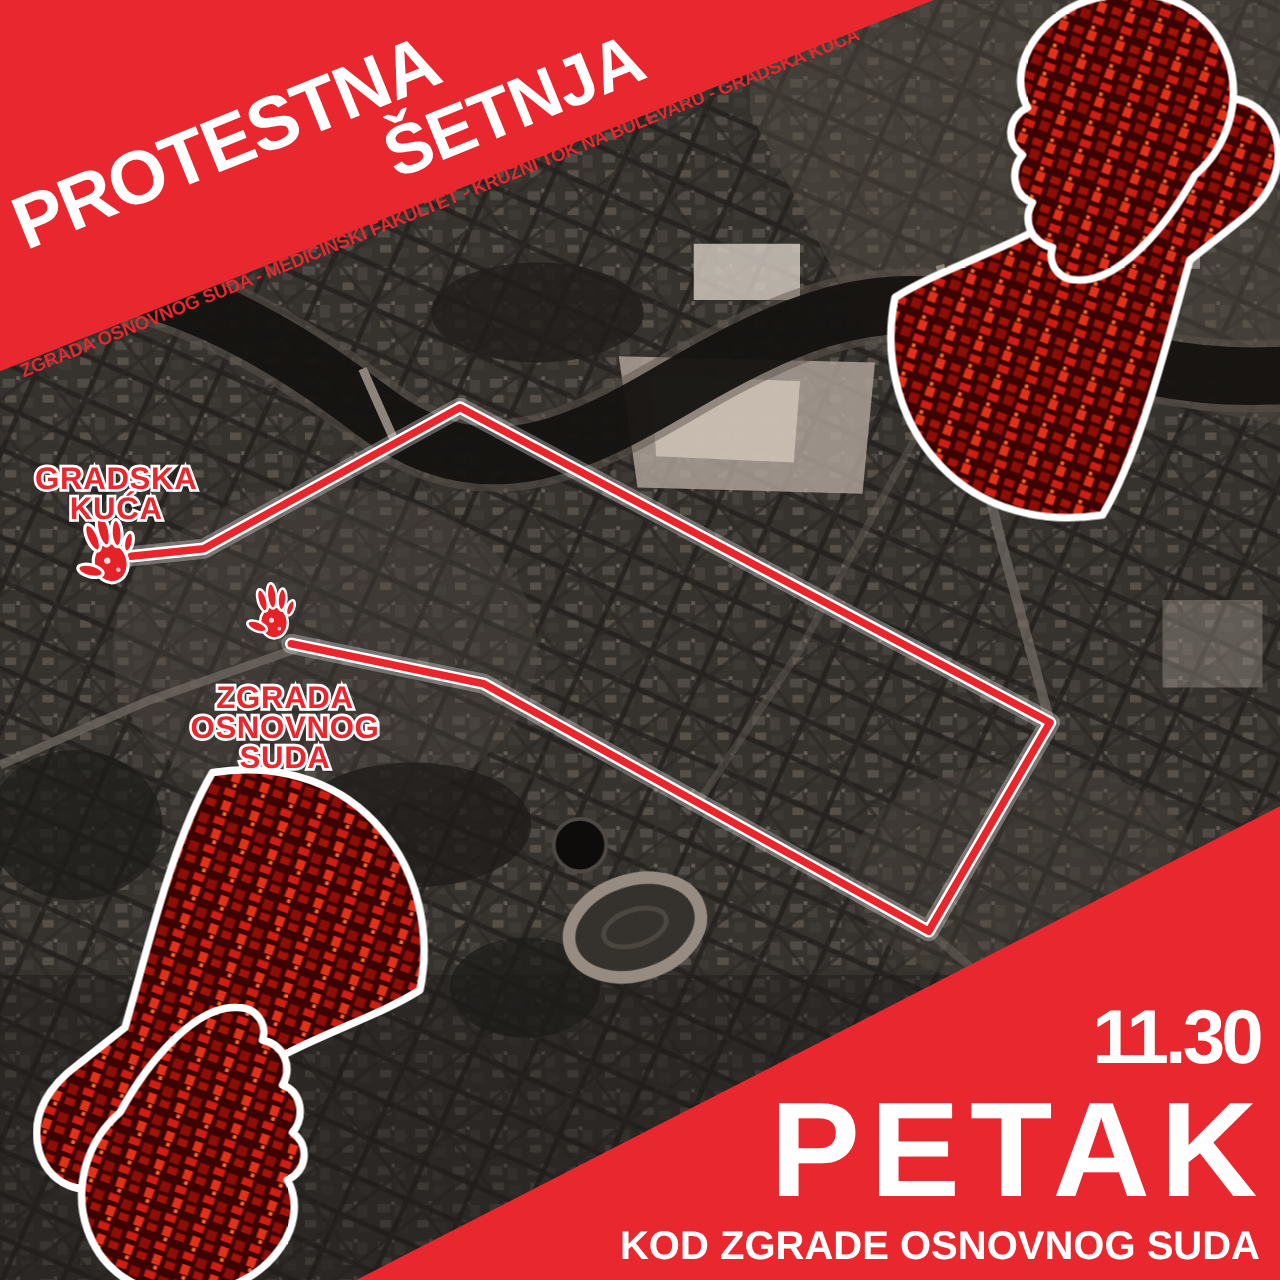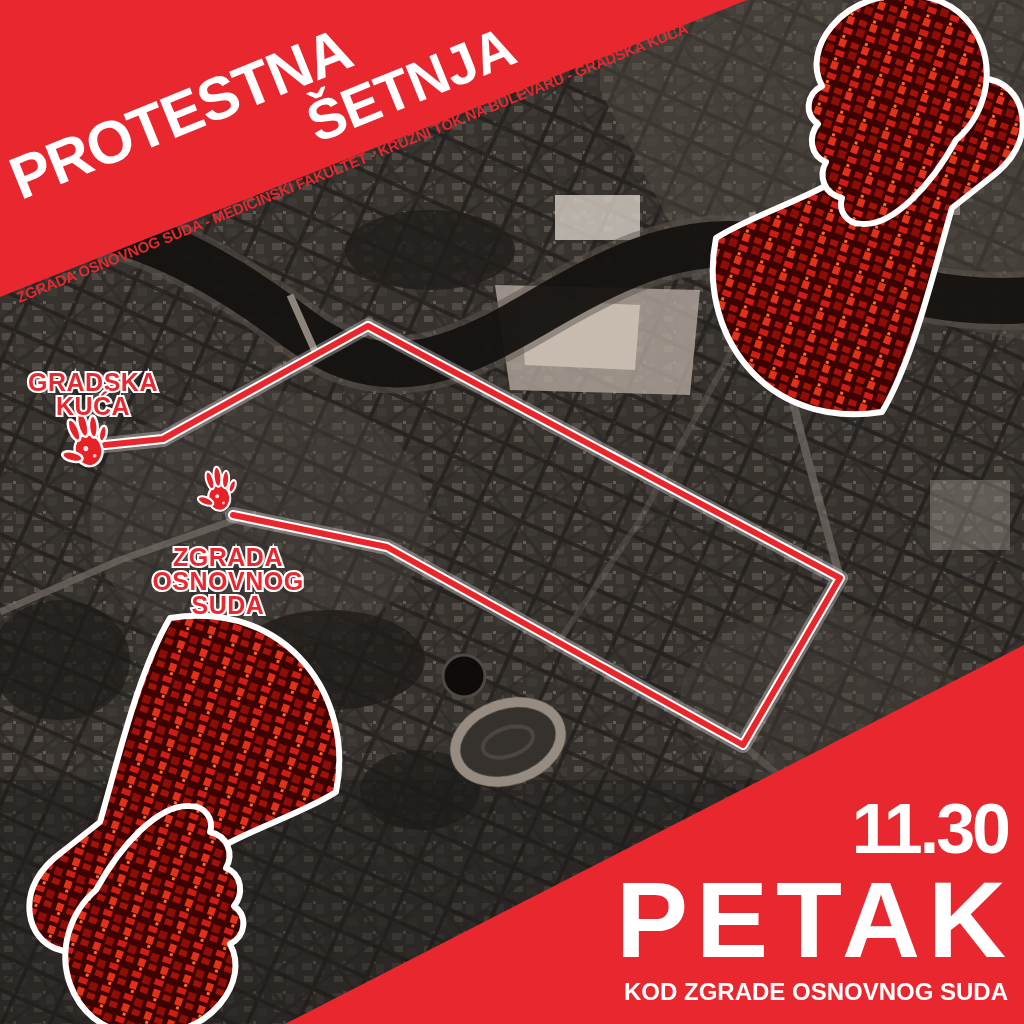--- a/index.html
+++ b/index.html
@@ -14,23 +14,23 @@
   .title-l1{font-size:60px;line-height:60px;letter-spacing:-1px;}
   .title-l2{font-size:56px;line-height:56px;letter-spacing:-0.5px;margin-left:296px;margin-top:1px;}
   .route-summary{position:absolute;left:14px;top:290px;transform:rotate(-22deg);
                  transform-origin:0 0;color:#e8282e;font-weight:bold;font-size:15px;
                  letter-spacing:-0.2px;white-space:nowrap;}
   
   .banner-br{position:absolute;left:285px;top:645px;width:739px;height:379px;
              background:#e8282e;clip-path:polygon(100% 0,100% 100%,0 100%);}
   .ev{position:absolute;right:16px;text-align:right;white-space:nowrap;}
   .ev-date{top:756px;font-size:40px;font-weight:bold;letter-spacing:2px;color:#2e4a57;}
-  .ev-time{top:782px;font-size:70px;font-weight:bold;letter-spacing:-3px;color:#fff;line-height:94px;}
+  .ev-time{top:782px;font-size:61px;font-weight:bold;letter-spacing:-3px;color:#fff;line-height:94px;}
   .ev-day{top:868px;font-size:108px;font-weight:bold;letter-spacing:8px;color:#ffffff;line-height:104px;margin-right:-6px;}
-  .ev-loc{top:978px;font-size:24px;font-weight:bold;color:#fff;text-align:center;}
+  .ev-loc{top:978px;font-size:32px;font-weight:bold;color:#fff;text-align:center;}
 </style>
 </head>
 <body>
 
 <div id="poster">
 
   <svg class="base" width="1024" height="1024" viewBox="0 0 1024 1024">
     <defs>
       <pattern id="cityblocks" width="30" height="30" patternUnits="userSpaceOnUse">
         <rect width="30" height="30" fill="#37332f"></rect>

